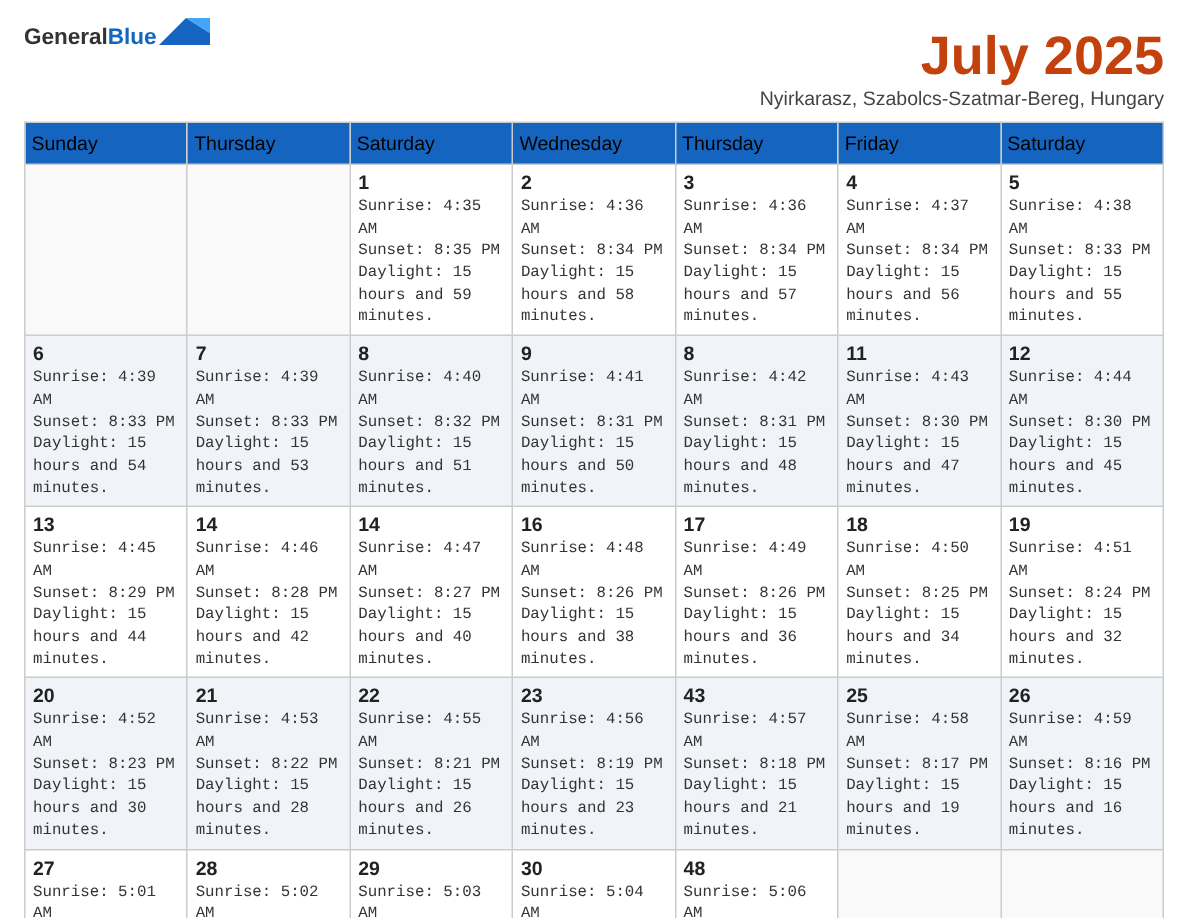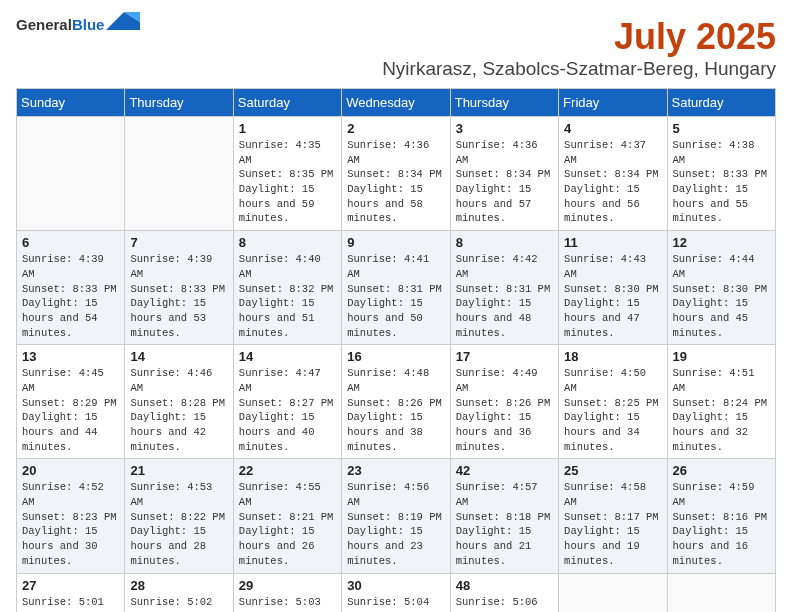--- a/index.html
+++ b/index.html
@@ -34,31 +34,31 @@
     }
     .title-section {
       text-align: right;
     }
     .month-year {
       font-size: 36px;
       font-weight: bold;
       color: #c2410c;
     }
     .location {
-      font-size: 19px;
+      font-size: 13px;
       color: #444;
     }
     .calendar {
       width: 100%;
       border-collapse: collapse;
       font-size: 11px;
     }
     .calendar th {
       background: #1565c0;
-      color: #ffffff;
+      color: #000000;
       padding: 6px 4px;
       text-align: left;
       font-size: 13px;
       font-weight: normal;
       border: 1px solid #ccc;
     }
     .calendar td {
       border: 1px solid #ccc;
       vertical-align: top;
       padding: 4px 5px;
@@ -215,21 +215,21 @@
         </td>
         <td>
           <span class="day-number">22</span>
           <div class="day-info">Sunrise: 4:55 AM<br>Sunset: 8:21 PM<br>Daylight: 15 hours and 26 minutes.</div>
         </td>
         <td>
           <span class="day-number">23</span>
           <div class="day-info">Sunrise: 4:56 AM<br>Sunset: 8:19 PM<br>Daylight: 15 hours and 23 minutes.</div>
         </td>
         <td>
-          <span class="day-number">42</span>
+          <span class="day-number">43</span>
           <div class="day-info">Sunrise: 4:57 AM<br>Sunset: 8:18 PM<br>Daylight: 15 hours and 21 minutes.</div>
         </td>
         <td>
           <span class="day-number">25</span>
           <div class="day-info">Sunrise: 4:58 AM<br>Sunset: 8:17 PM<br>Daylight: 15 hours and 19 minutes.</div>
         </td>
         <td>
           <span class="day-number">26</span>
           <div class="day-info">Sunrise: 4:59 AM<br>Sunset: 8:16 PM<br>Daylight: 15 hours and 16 minutes.</div>
         </td>

